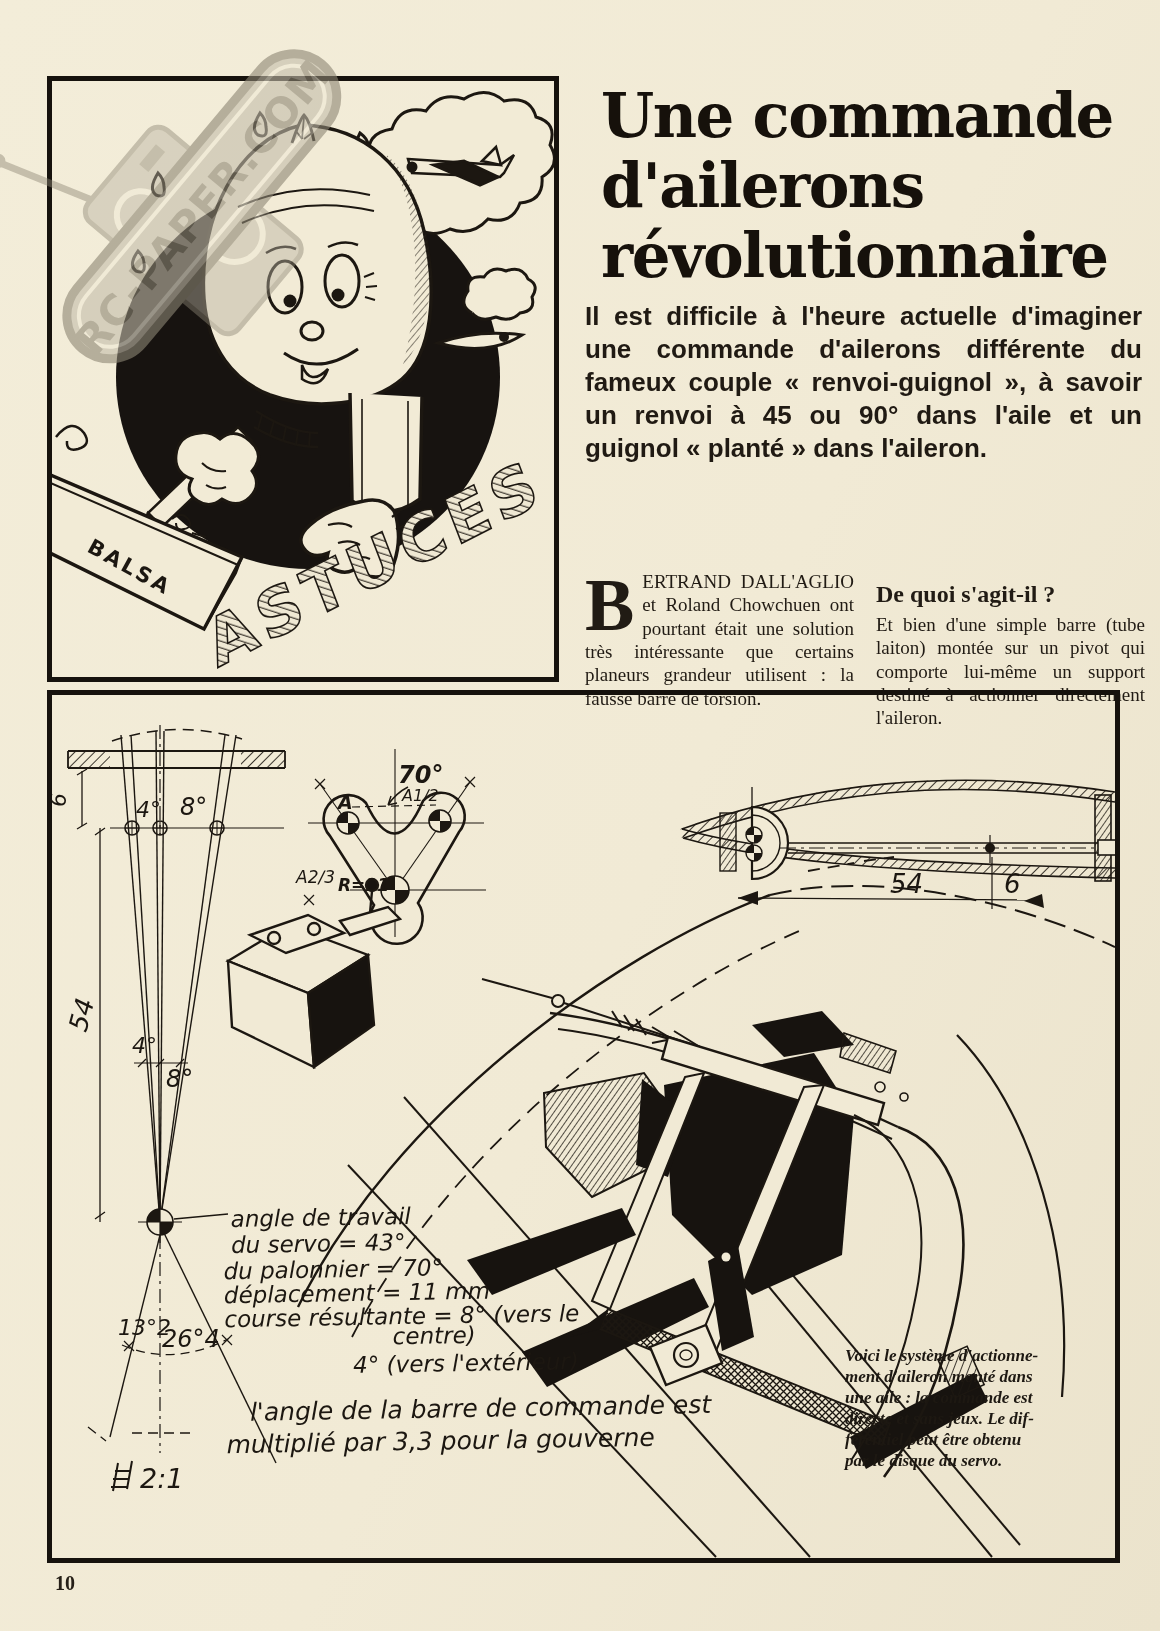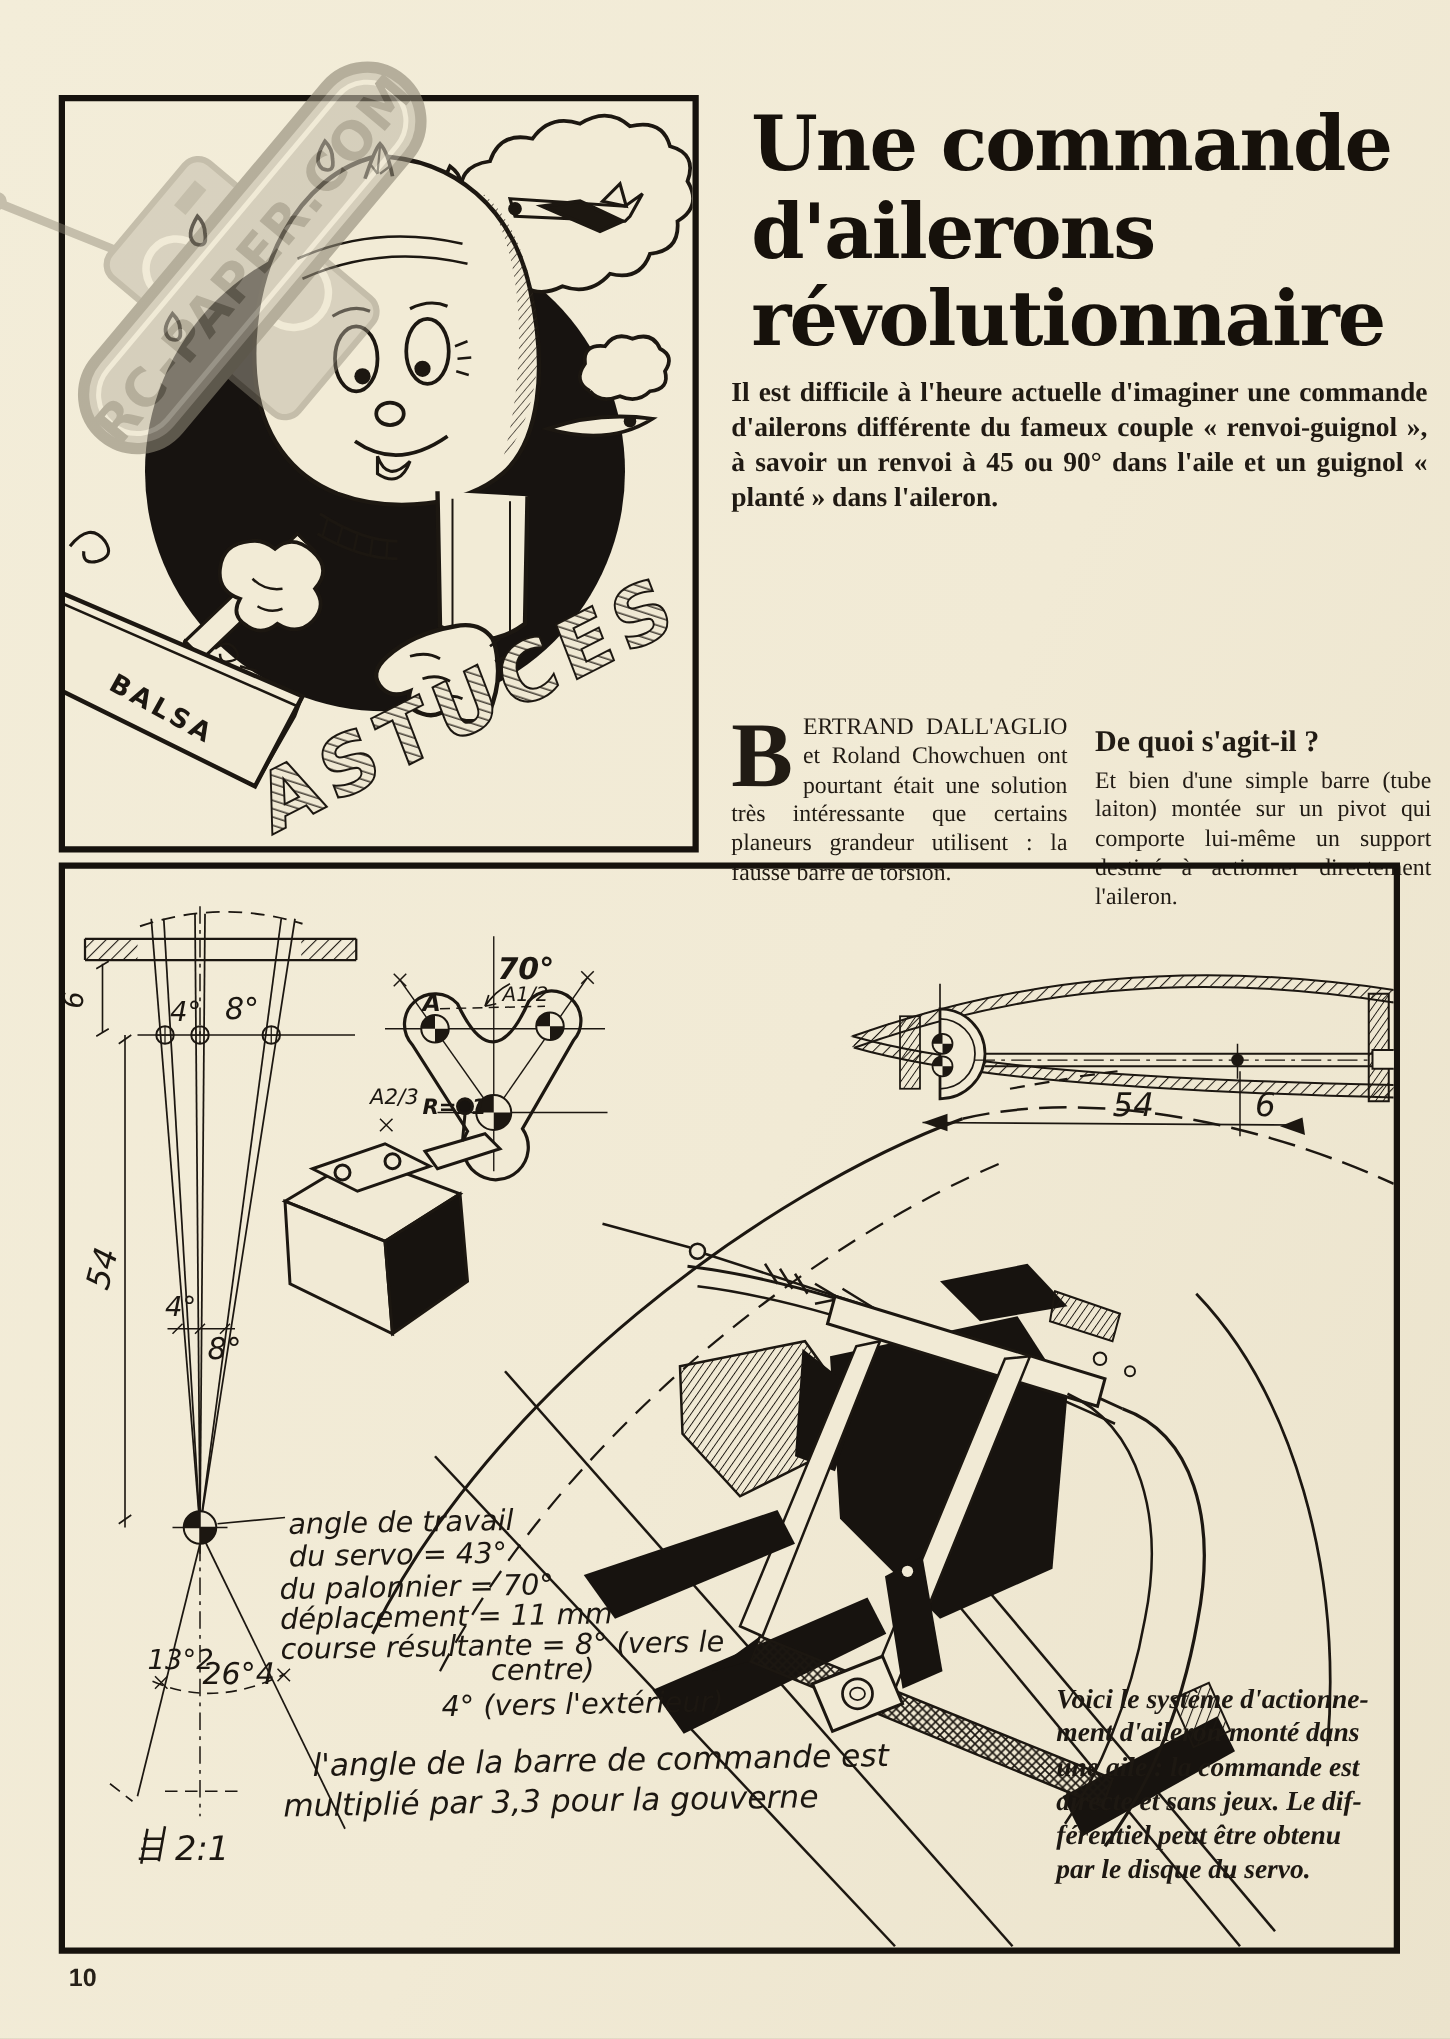--- a/index.html
+++ b/index.html
@@ -14,36 +14,36 @@
   .cartoon-box svg{display:block;width:100%;height:100%;}
   
   .watermark{position:absolute;left:0;top:0;width:440px;height:460px;z-index:3;
     pointer-events:none;opacity:.6;}
   
   .headline{position:absolute;left:584px;top:64px;width:565px;
     font-family:"DejaVu Serif",serif;font-weight:bold;font-size:61px;line-height:1.15;
     letter-spacing:-1.5px;color:#16110b;white-space:pre-line;}
   
   .intro{position:absolute;left:585px;top:300px;width:557px;
-    font-family:Liberation Serif, serif;font-weight:bold;font-size:22px;line-height:1.27;
+    font-family:Liberation Sans, sans-serif;font-weight:bold;font-size:26px;line-height:1.27;
     text-align:justify;color:#201a13;}
   .intro div{margin:0;}
   
   .columns{position:absolute;left:585px;top:570px;width:560px;display:flex;gap:22px;}
   .col{width:269px;font-size:19px;line-height:1.23;text-align:justify;color:#211b14;}
   .dropcap{float:left;font-size:74px;line-height:.82;font-weight:bold;margin:5px 8px 0 0;}
   .col-right .h{font-size:24px;font-weight:bold;margin:12px 0 7px 0;line-height:1;}
   
   .frame{position:absolute;left:47px;top:690px;width:1073px;height:873px;
     border:5px solid #16120d;box-sizing:border-box;}
   .frame svg{display:block;width:1063px;height:863px;}
   .caption{position:absolute;left:793px;top:650px;width:280px;
     font-family:"Liberation Serif",serif;font-weight:bold;font-style:italic;
-    font-size:22px;line-height:1.24;white-space:pre-line;color:#1d1812;}
-  .pageno{position:absolute;left:55px;top:1572px;font-family:Liberation Sans, sans-serif;
+    font-size:17px;line-height:1.24;white-space:pre-line;color:#1d1812;}
+  .pageno{position:absolute;left:55px;top:1572px;font-family:Liberation Serif, serif;
     font-weight:bold;font-size:20px;color:#262018;}
   
   .hand{font-family:"DejaVu Sans",sans-serif;font-style:italic;fill:#1c1711;}
   .ink{stroke:#1c1711;fill:none;}
   text{user-select:none;}
 </style>
 </head>
 <body>
 
 <div class="page">

